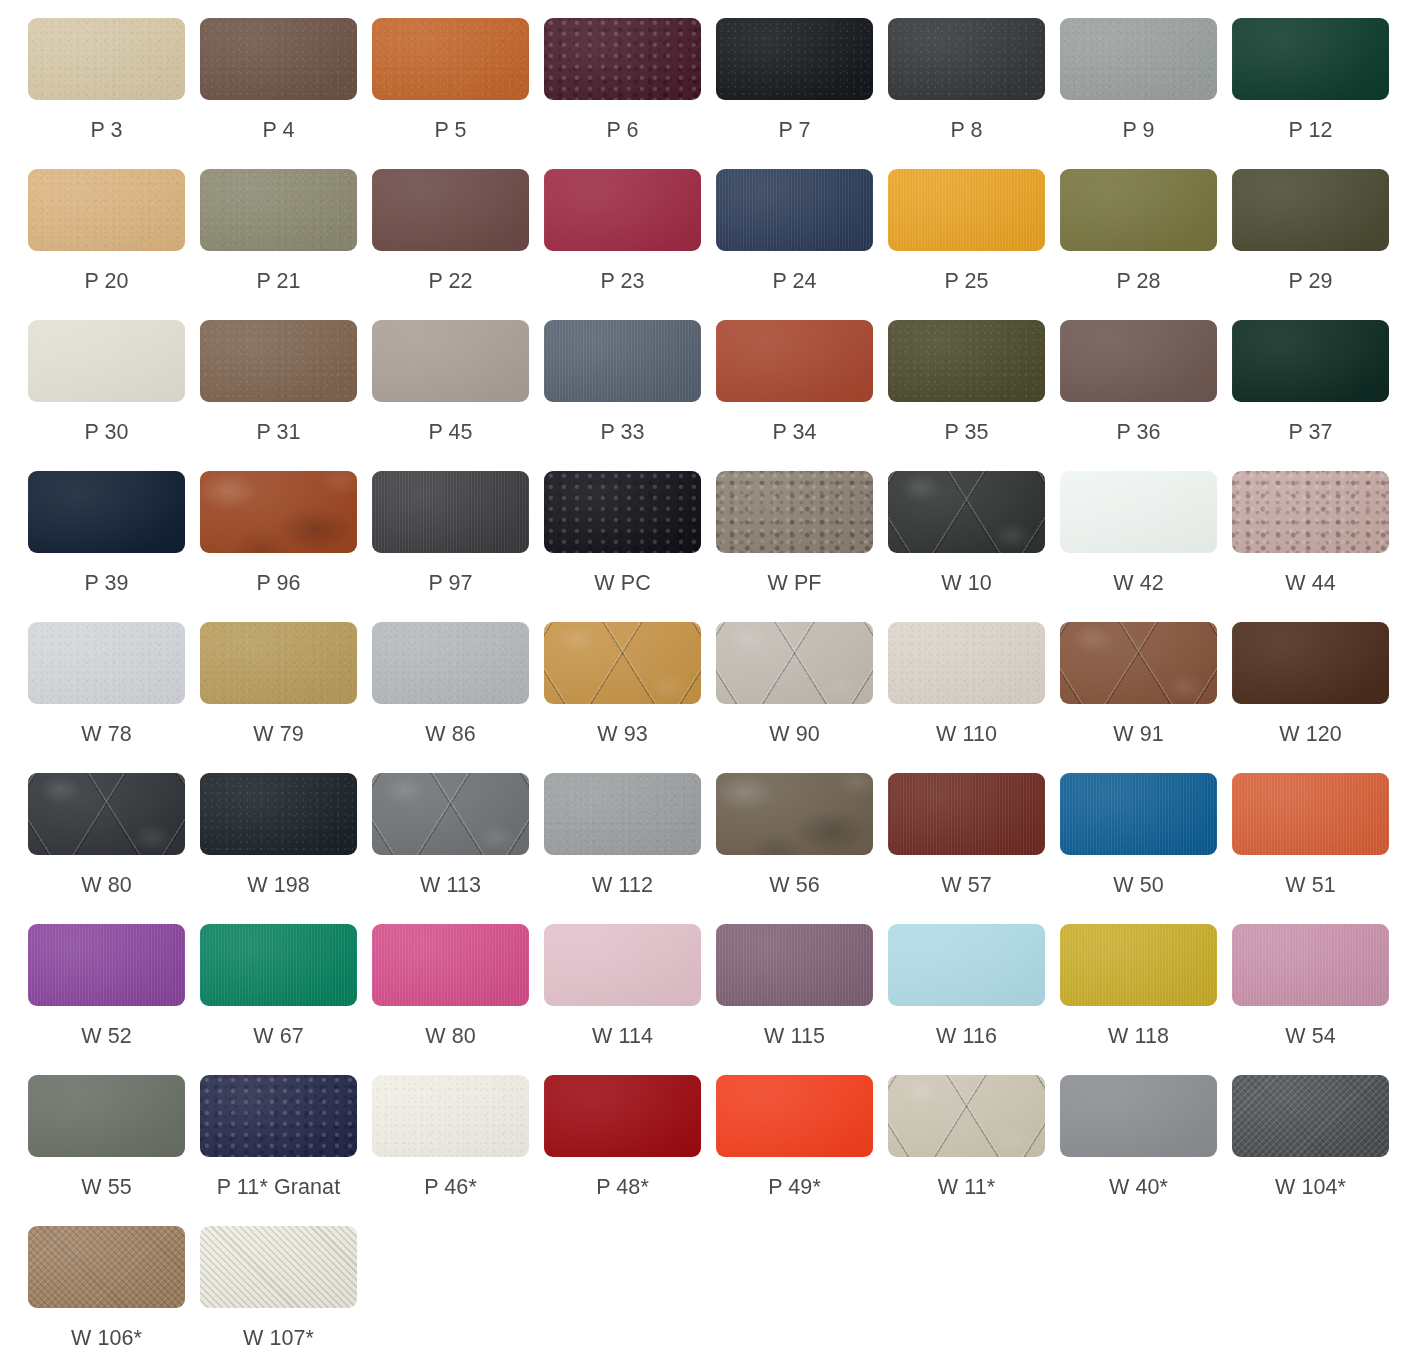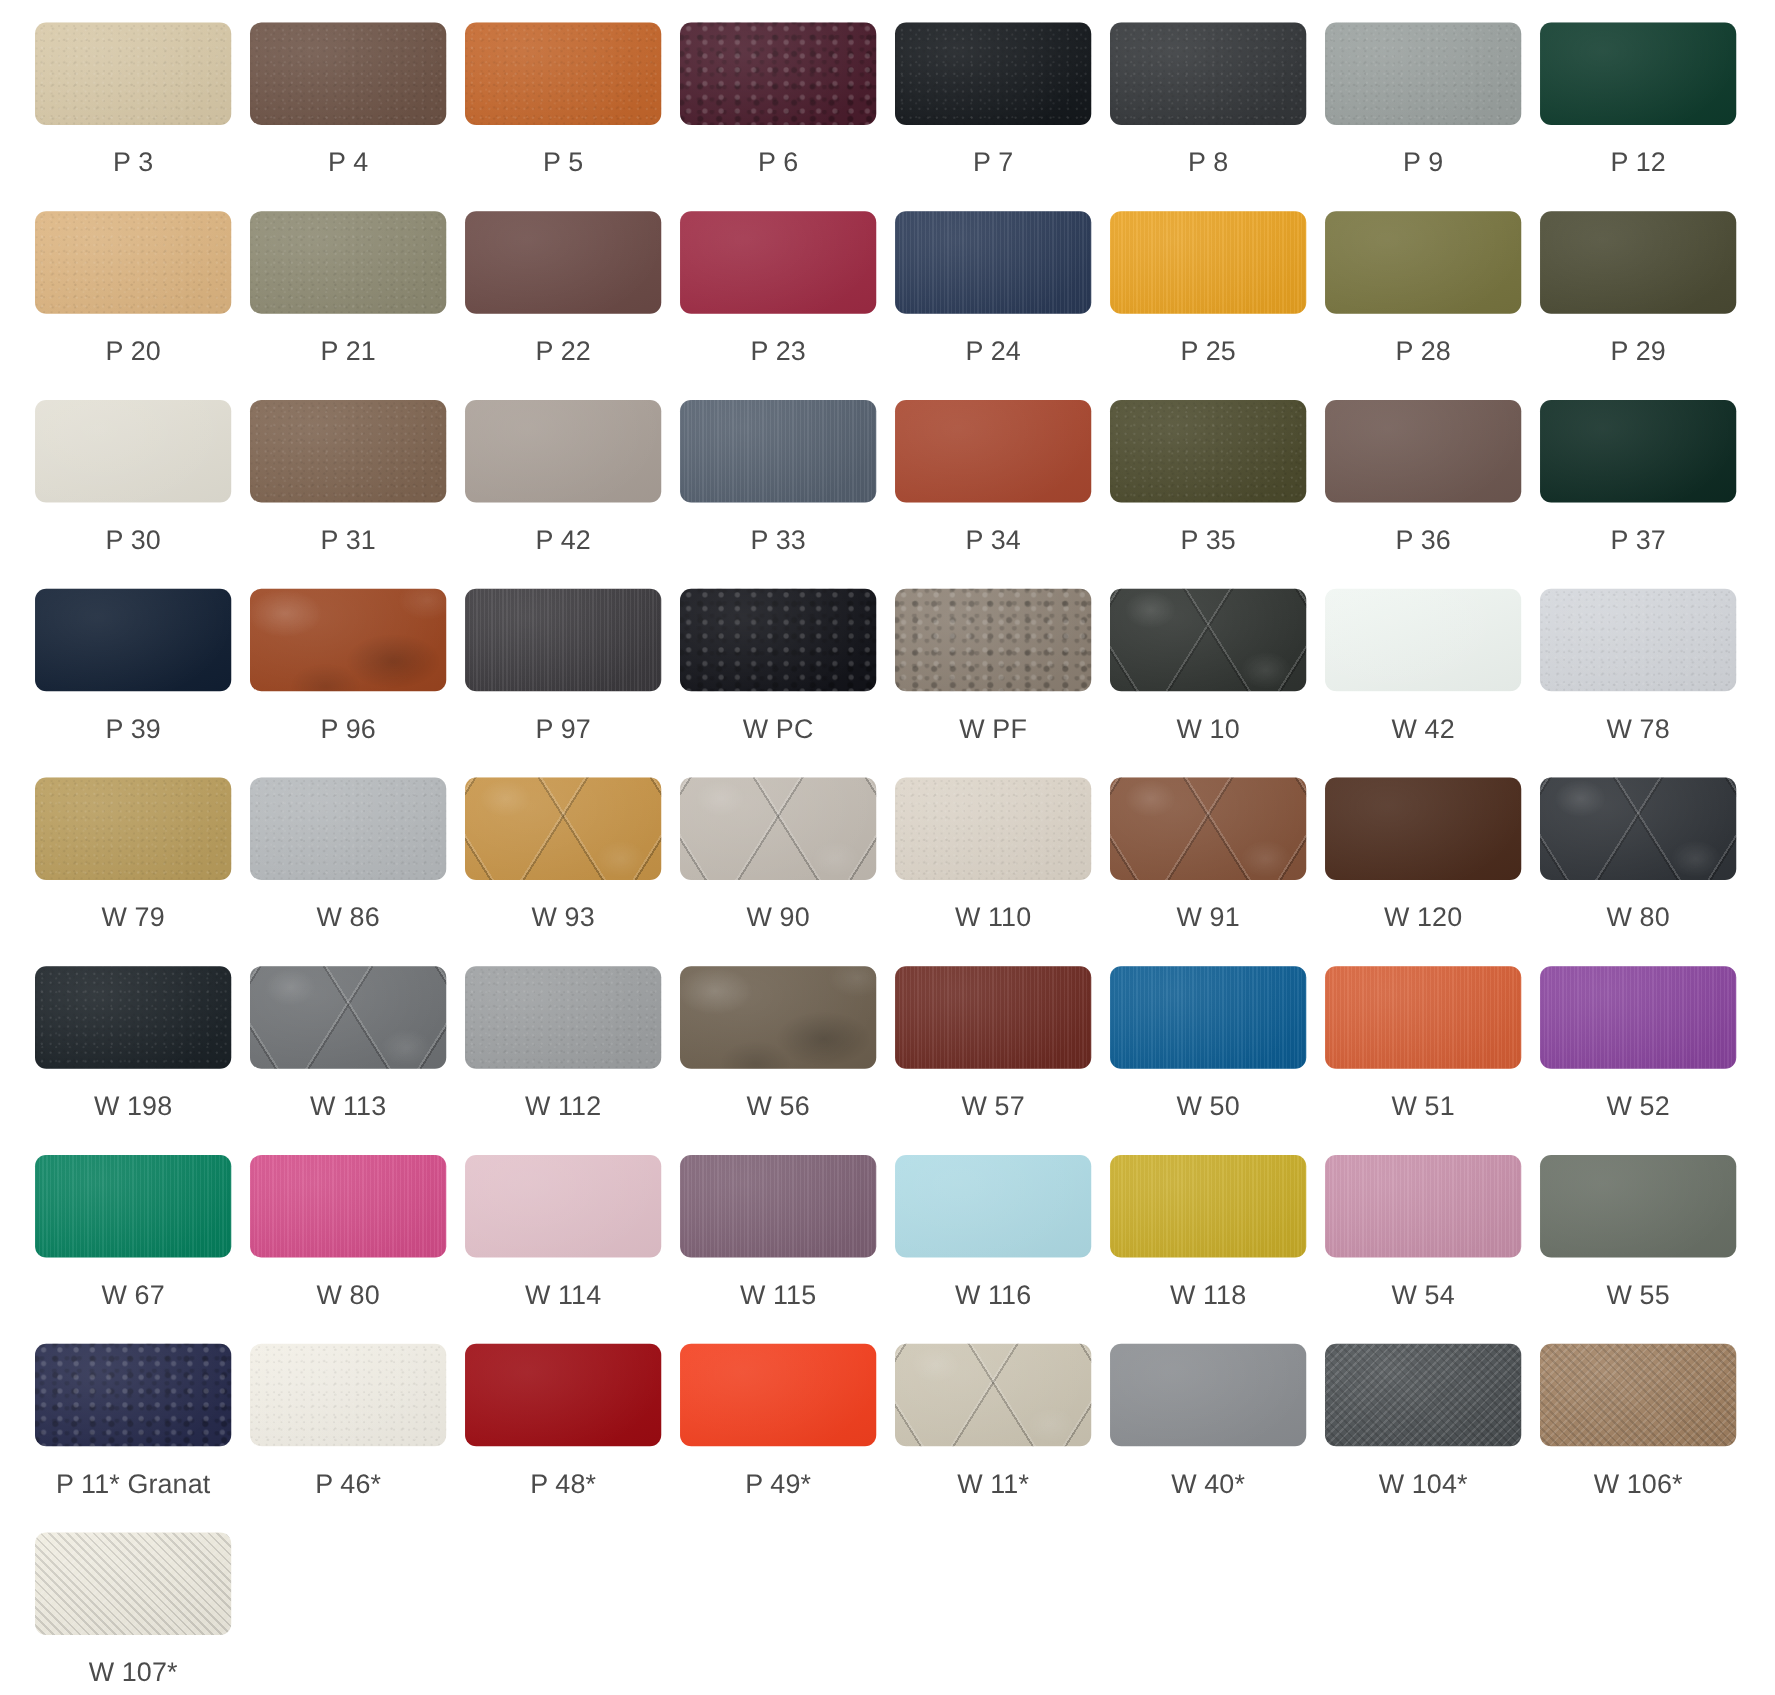--- a/index.html
+++ b/index.html
@@ -207,21 +207,21 @@
     <div class="swatch-cell">
       <div class="swatch-chip tex-smooth" style="background: rgb(227, 224, 213);"></div>
       <div class="swatch-label">P 30</div>
     </div>
     <div class="swatch-cell">
       <div class="swatch-chip tex-grain" style="background: rgb(126, 100, 80);"></div>
       <div class="swatch-label">P 31</div>
     </div>
     <div class="swatch-cell">
       <div class="swatch-chip tex-smooth" style="background: rgb(170, 160, 152);"></div>
-      <div class="swatch-label">P 42</div>
+      <div class="swatch-label">P 45</div>
     </div>
     <div class="swatch-cell">
       <div class="swatch-chip tex-fibre" style="background: rgb(85, 97, 112);"></div>
       <div class="swatch-label">P 33</div>
     </div>
     <div class="swatch-cell">
       <div class="swatch-chip tex-smooth" style="background: rgb(168, 71, 47);"></div>
       <div class="swatch-label">P 34</div>
     </div>
     <div class="swatch-cell">
@@ -256,20 +256,24 @@
       <div class="swatch-chip tex-pebble" style="background: rgb(140, 128, 115);"></div>
       <div class="swatch-label">W PF</div>
     </div>
     <div class="swatch-cell">
       <div class="swatch-chip tex-quilt" style="background: rgb(47, 51, 48);"></div>
       <div class="swatch-label">W 10</div>
     </div>
     <div class="swatch-cell">
       <div class="swatch-chip tex-smooth" style="background: rgb(240, 246, 242);"></div>
       <div class="swatch-label">W 42</div>
+    </div>
+    <div class="swatch-cell">
+      <div class="swatch-chip tex-pebble" style="background: rgb(198, 169, 163);"></div>
+      <div class="swatch-label">W 44</div>
     </div>
     <div class="swatch-cell">
       <div class="swatch-chip tex-grain" style="background: rgb(212, 215, 220);"></div>
       <div class="swatch-label">W 78</div>
     </div>
     <div class="swatch-cell">
       <div class="swatch-chip tex-grain" style="background: rgb(185, 157, 92);"></div>
       <div class="swatch-label">W 79</div>
     </div>
     <div class="swatch-cell">

